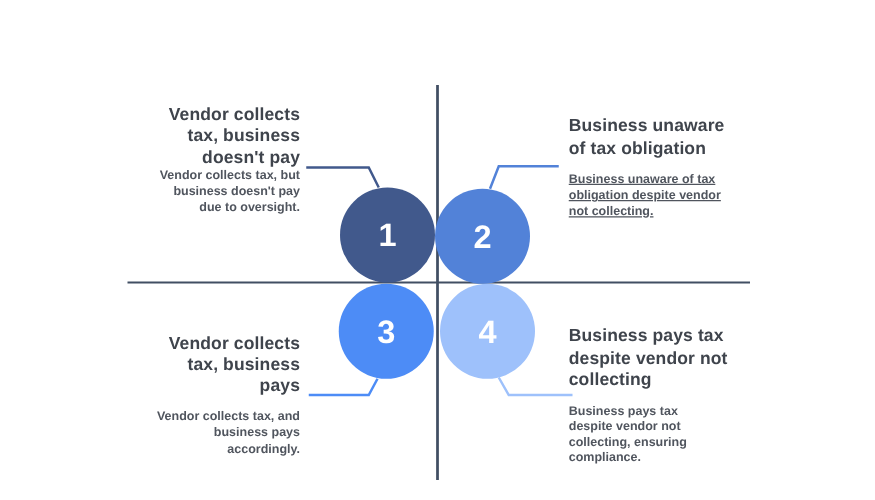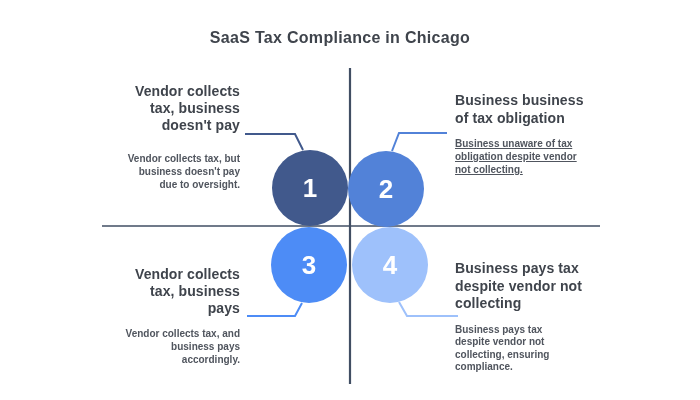--- a/index.html
+++ b/index.html
@@ -16,39 +16,38 @@
     color:#3F444C;white-space:pre-line;letter-spacing:.1px;
   }
   .qdesc{
     position:absolute;font-size:10px;font-weight:700;line-height:12.8px;
     color:#50555E;white-space:pre-line;
   }
   .alignR{text-align:right;}
   .alignL{text-align:left;}
   
   .tl-label{left:100px;top:83px;width:140px;}
-  .tl-desc{left:100px;top:153px;width:140px;}
+  .tl-desc{left:100px;top:135px;width:140px;}
   .tr-label{left:455px;top:92px;width:160px;line-height:17.5px;}
   .tr-desc{left:455px;top:138px;width:155px;text-decoration:underline;}
   .bl-label{left:100px;top:266px;width:140px;}
   .bl-desc{left:100px;top:327px;width:140px;line-height:13px;text-align:right;}
   .br-label{left:455px;top:260px;width:165px;line-height:17.5px;}
   .br-desc{left:455px;top:324px;width:150px;line-height:12.3px;}
   svg{position:absolute;left:0;top:0;}
   .circle-number{
     font-family:"Liberation Sans","DejaVu Sans",sans-serif;
     font-size:26px;font-weight:800;fill:#ffffff;
   }
 </style>
 </head>
 <body>
 
 <div class="canvas">
 
-  <div class="title">SaaS Tax Compliance in Chicago</div>
 
   <svg width="700" height="400" viewBox="0 0 700 400">
 
     <line x1="350" y1="68" x2="350" y2="384" stroke-width="2.2" stroke="#414E63"></line>
     <line x1="102" y1="226" x2="600" y2="226" stroke-width="1.7" stroke="#414E63"></line>
 
     <polyline points="245,134 295,134 303,150" fill="none" stroke-width="2" stroke="#41598C"></polyline>
     <polyline points="447,133 399,133 392,151" fill="none" stroke-width="2" stroke="#5282D8"></polyline>
     <polyline points="247,316 295,316 302,303" fill="none" stroke-width="2" stroke="#4D8CF6"></polyline>
     <polyline points="458,316 407,316 399,302" fill="none" stroke-width="2" stroke="#9EC1FB"></polyline>
@@ -67,21 +66,21 @@
   <div>
     <div class="qlabel alignR tl-label">Vendor collects
 tax, business
 doesn't pay</div>
     <div class="qdesc alignR tl-desc">Vendor collects tax, but
 business doesn't pay
 due to oversight.</div>
   </div>
 
   <div>
-    <div class="qlabel alignL tr-label">Business business
+    <div class="qlabel alignL tr-label">Business unaware
 of tax obligation</div>
     <div class="qdesc alignL tr-desc">Business unaware of tax
 obligation despite vendor
 not collecting.</div>
   </div>
 
   <div>
     <div class="qlabel alignR bl-label">Vendor collects
 tax, business
 pays</div>

